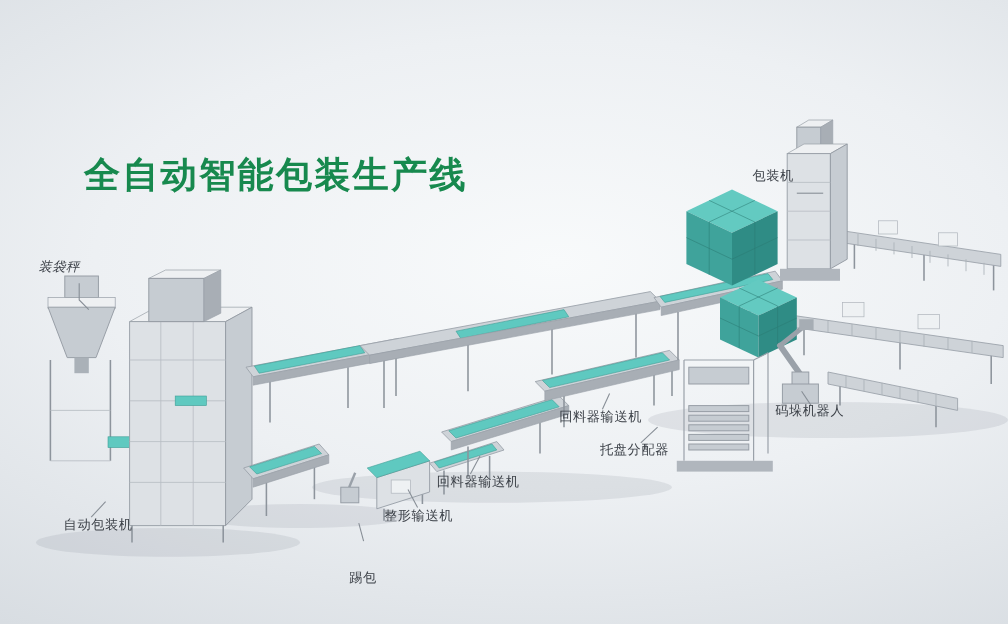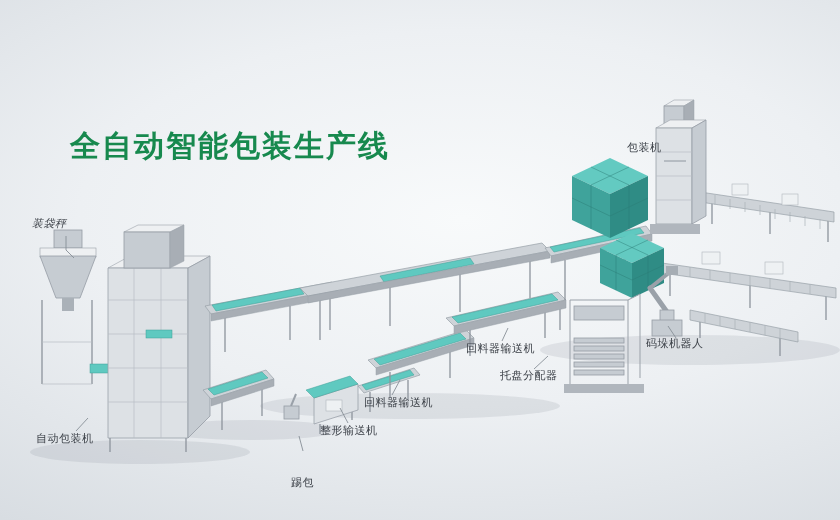--- a/index.html
+++ b/index.html
@@ -23,21 +23,21 @@
     white-space:nowrap; line-height:13px;
   }
   .lbl-bagging   { left:32px;  top:217px;font-style:italic; }
   .lbl-packaging { left:627px; top:141px; }
   .lbl-shaping   { left:466px; top:342px; }
   .lbl-robot     { left:646px; top:337px; }
   .lbl-pallet    { left:500px; top:369px; }
   .lbl-return    { left:354px; top:396px;margin-left:10px; }
   .lbl-weight    { left:320px; top:424px; }
   .lbl-kick      { left:291px; top:476px; }
-  .lbl-autopack  { left:36px;  top:432px; }
+  .lbl-autopack  { left:53px;  top:432px; }
 
   
   .gtop   { fill:#ced3d8; stroke:#98a0a8; stroke-width:.7; }
   .gside  { fill:#a8aeb5; stroke:#98a0a8; stroke-width:.5; }
   .teal   { fill:var(--conveyor-teal,#5fc9c0); stroke:#3f9e96; stroke-width:.5; }
   .leg    { stroke:#8d949c; stroke-width:1.3; }
   .frame  { stroke:#9aa1a9; stroke-width:1; fill:none; }
   .grid   { stroke:#b7bdc4; stroke-width:.7; }
   .panel  { fill:#dde1e5; stroke:#9aa1a9; stroke-width:.8; }
   .panel2 { fill:#c6ccd2; stroke:#959ca4; stroke-width:.8; }

